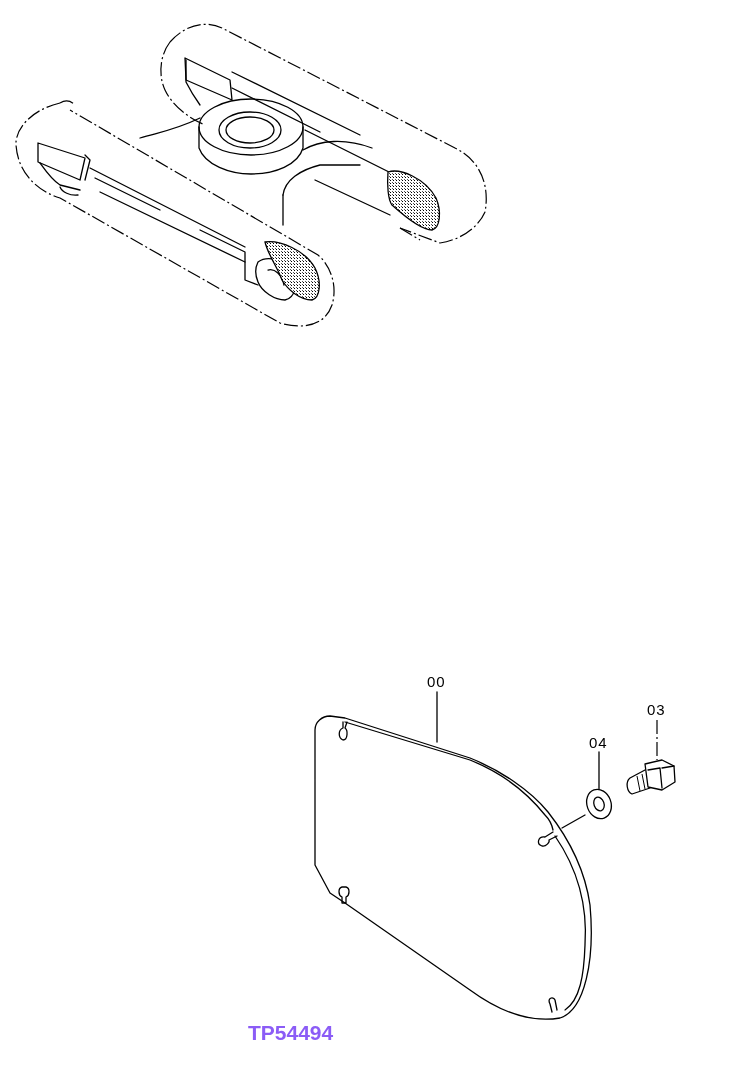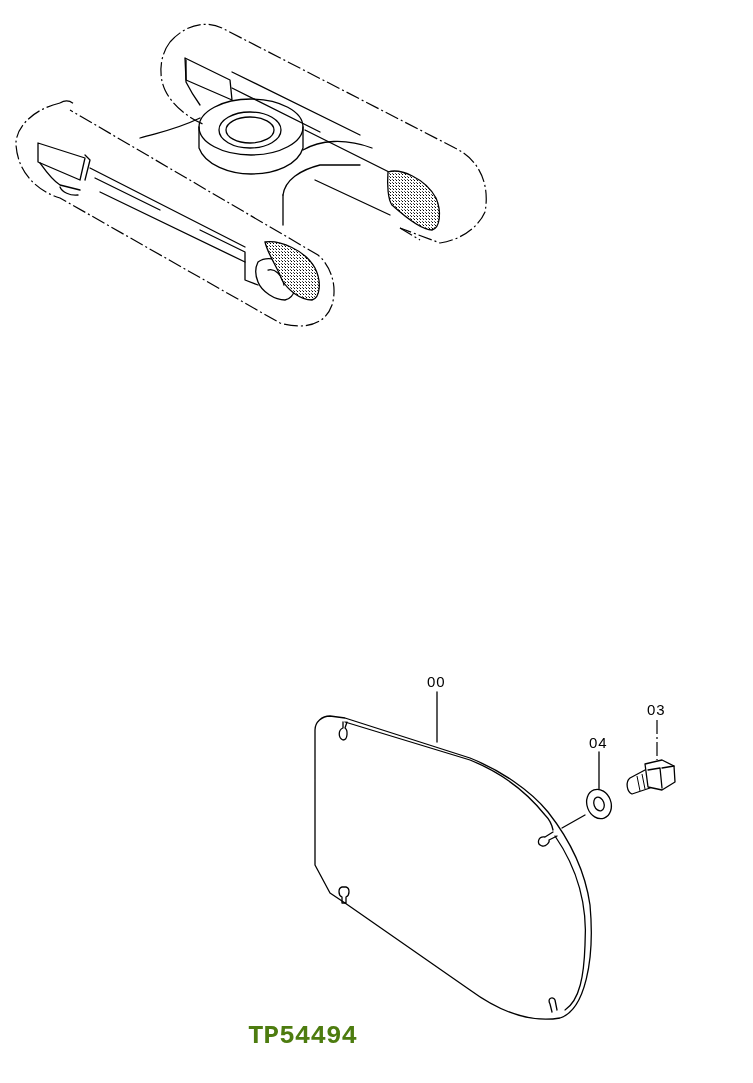--- a/index.html
+++ b/index.html
@@ -2,21 +2,21 @@
 <html><head>
   <meta charset="utf-8">
   <style>
     html, body { margin: 0; padding: 0; background: #ffffff; }
     body { width: 753px; height: 1083px; position: relative; overflow: hidden; font-family: "Liberation Sans", sans-serif; }
     svg { position: absolute; left: 0; top: 0; }
     .ln { fill: none; stroke: #000; stroke-width: 1.3; stroke-linecap: round; stroke-linejoin: round; }
     .dash { fill: none; stroke: #000; stroke-width: 1.2; stroke-dasharray: 14 3 2 3; }
     .thin { fill: none; stroke: #000; stroke-width: 1; }
     .callout { font-family: "Liberation Sans", sans-serif; font-size: 15px; fill: #000; letter-spacing: 1px; }
-    .figid { position: absolute; left: 248px; top: 1021px; font-family: Liberation Mono, monospace; font-weight: bold; font-size: 26px; color: #4d7c0f; }
+    .figid { position: absolute; left: 248px; top: 1021px; font-family: Liberation Sans, sans-serif; font-weight: bold; font-size: 21px; color: #8b5cf6; }
   </style>
 </head>
 <body>
 
 <svg width="753" height="1083" viewBox="0 0 753 1083">
   <defs>
     <pattern id="stipple" width="3" height="3" patternUnits="userSpaceOnUse">
       <rect width="3" height="3" fill="#fff"></rect>
       <rect width="1" height="1" fill="#000"></rect>
       <rect x="2" y="2" width="1" height="1" fill="#555"></rect>

